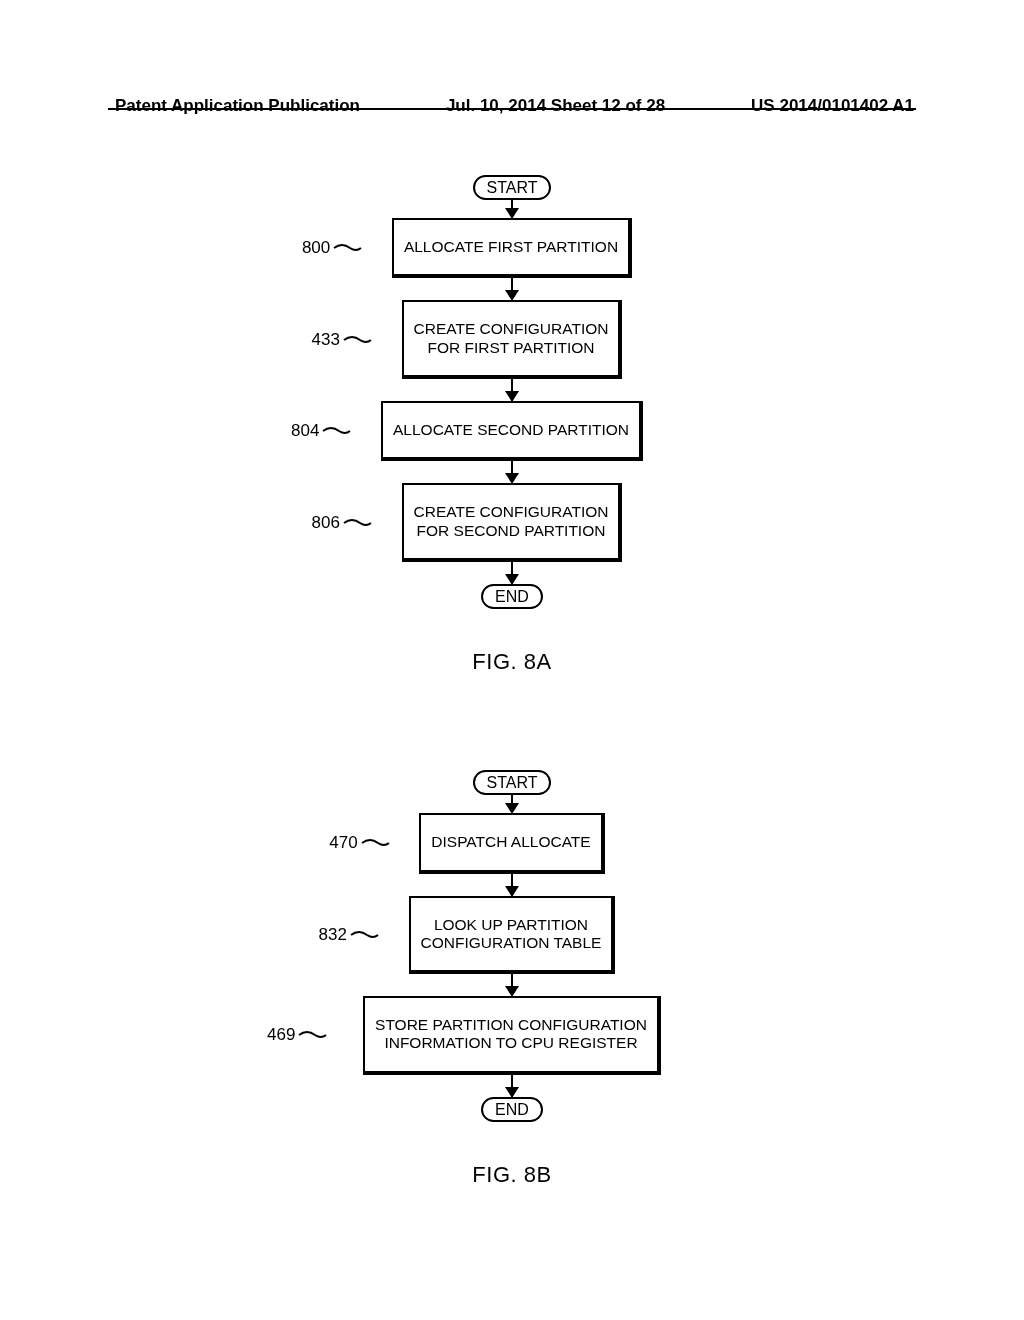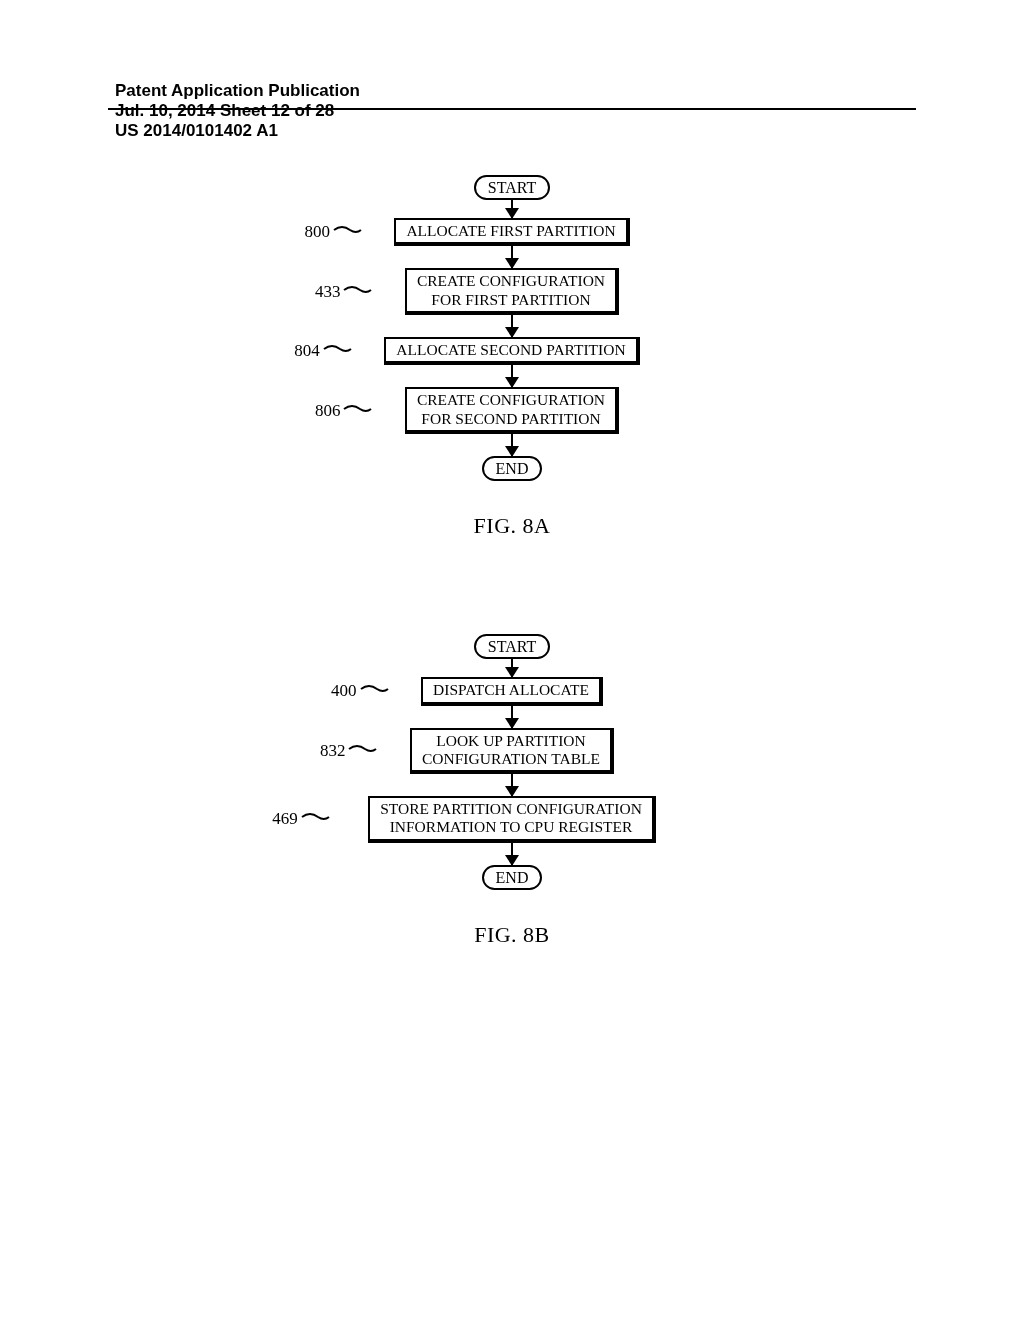--- a/index.html
+++ b/index.html
@@ -11,29 +11,28 @@
     position: relative;
   }
   .page {
     width: 100%;
     height: 100%;
     position: relative;
     padding: 0;
   }
   .header {
     position: absolute;
-    top: 81px;
+    top: 96px;
     left: 0;
     width: 100%;
     padding: 0 110px 0 115px;
     display: flex;
     justify-content: space-between;
     font-size: 17px;
     font-weight: bold;
-    flex-direction: column;
   }
   .header-rule {
     position: absolute;
     top: 108px;
     left: 108px;
     right: 108px;
     height: 2px;
     background: #000;
   }
   .figures {
@@ -43,59 +42,59 @@
     width: 100%;
     display: flex;
     flex-direction: column;
     align-items: center;
     gap: 95px;
   }
   .flowchart {
     display: flex;
     flex-direction: column;
     align-items: center;
-    font-family: Liberation Serif, serif;
   }
   .fig-label {
     font-size: 22px;
     font-weight: normal;
-    margin-top: 32px;
+    margin-top: 40px;
     letter-spacing: 0.5px;
   }
   .terminator {
     border: 2.5px solid #000;
     border-radius: 14px;
     padding: 1px 12px;
     font-size: 16px;
     font-weight: normal;
     background: #fff;
     line-height: 1.2;
   }
   .process-wrap {
     position: relative;
     display: flex;
     align-items: center;
   }
   .process {
     border: 2.5px solid #000;
     border-bottom-width: 4px;
     border-right-width: 4px;
-    padding: 2px 10px;
+    padding: 18px 10px;
     font-size: 15.5px;
     font-weight: normal;
     text-align: center;
     background: #fff;
     line-height: 1.18;
     white-space: pre-line;
   }
   .ref-label {
     position: absolute;
     left: -90px;
     font-size: 17px;
     display: flex;
+    align-items: center;
     gap: 2px;
   }
   .lead {
     width: 30px;
     height: 16px;
   }
   .lead svg { display: block; }
   .arrow {
     width: 2.5px;
     background: #000;
@@ -191,21 +190,21 @@
       <div class="terminator">END</div>
       <div class="fig-label">FIG. 8A</div>
     </div>
 
     <div class="flowchart">
       <div class="terminator">START</div>
       <div class="arrow arrow-short"></div>
 
       <div class="process-wrap">
         <div class="ref-label">
-          <span>400</span>
+          <span>470</span>
           <span class="lead">
             <svg viewBox="0 0 30 16">
                 <path d="M2 8 Q 10 2 18 8 Q 24 12 29 8" stroke="#000" stroke-width="2" fill="none"></path>
               </svg>
           </span>
         </div>
         <div class="process">DISPATCH ALLOCATE</div>
       </div>
       <div class="arrow arrow-med"></div>
 

